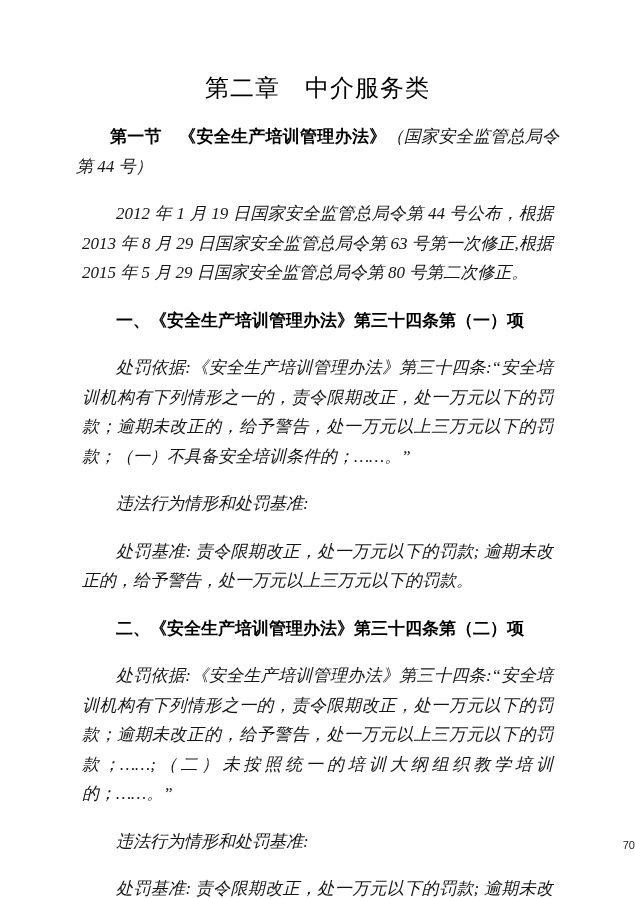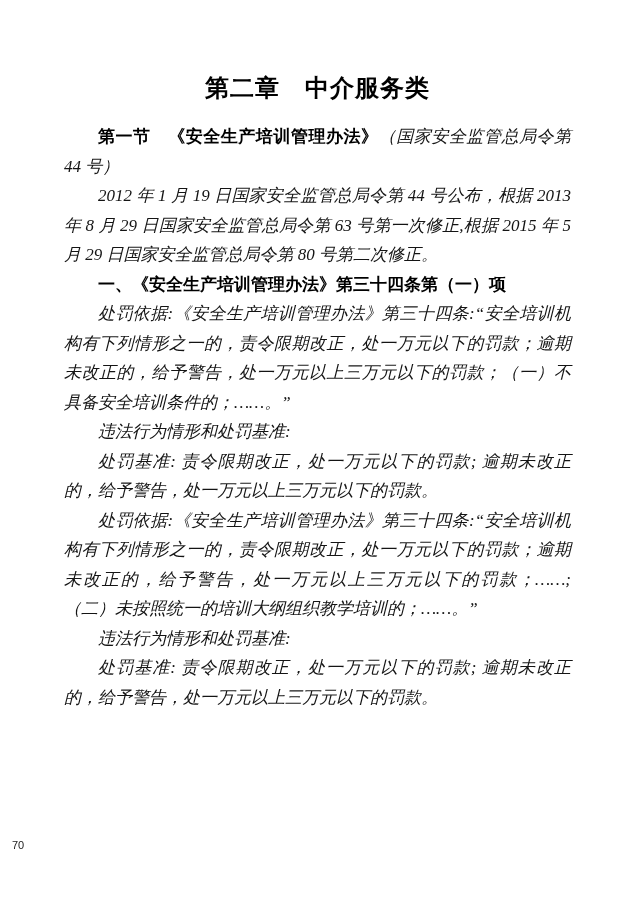--- a/index.html
+++ b/index.html
@@ -18,65 +18,65 @@
     height: 898px;
     background: #ffffff;
     overflow: hidden;
   }
   .content {
     padding: 72px 64px 0 64px;
   }
   .chapter-title {
     text-align: center;
     font-size: 24px;
-    font-weight: bold;
+    font-weight: normal;
     letter-spacing: 1px;
     color: #000000;
     margin-bottom: 18px;
     font-family: "Liberation Serif", "DejaVu Serif", serif;
   }
   .section-heading {
     font-size: 17px;
     line-height: 29.5px;
     text-indent: 2em;
     text-align: justify;
-    margin: 0;
+    margin: 12px;
   }
   .sh-bold {
     font-weight: bold;
     font-style: normal;
     color: #000000;
   }
   .sh-note {
     font-style: italic;
     font-weight: normal;
     color: #141414;
   }
   .para {
     font-size: 17px;
     line-height: 29.5px;
     text-indent: 2em;
     text-align: justify;
-    margin: 0;
+    margin: 18px;
   }
   .para.body-text {
     font-style: italic;
     color: #141414;
   }
   .para.bold-heading {
     font-weight: bold;
     font-style: normal;
     color: #000000;
   }
   .page-footer {
     position: absolute;
     bottom: 47px;
     left: 12px;
     right: 0;
-    text-align: left;
+    text-align: right;
     font-size: 11px;
     font-style: normal;
     color: #222222;
     font-family: "Liberation Sans", "DejaVu Sans", sans-serif;
   }
 </style>
 </head>
 <body>
 
 <div class="sheet">
@@ -90,20 +90,21 @@
 
     <p class="para bold-heading">一、《安全生产培训管理办法》第三十四条第（一）项</p>
 
     <p class="para body-text">处罚依据:《安全生产培训管理办法》第三十四条:“安全培训机构有下列情形之一的，责令限期改正，处一万元以下的罚款；逾期未改正的，给予警告，处一万元以上三万元以下的罚款；（一）不具备安全培训条件的；……。”</p>
 
     <p class="para body-text">违法行为情形和处罚基准:</p>
 
 
     <p class="para body-text">处罚基准: 责令限期改正，处一万元以下的罚款; 逾期未改正的，给予警告，处一万元以上三万元以下的罚款。</p>
 
+    <p class="para bold-heading">二、《安全生产培训管理办法》第三十四条第（二）项</p>
 
     <p class="para body-text">处罚依据:《安全生产培训管理办法》第三十四条:“安全培训机构有下列情形之一的，责令限期改正，处一万元以下的罚款；逾期未改正的，给予警告，处一万元以上三万元以下的罚款；……;（二）未按照统一的培训大纲组织教学培训的；……。”</p>
 
     <p class="para body-text">违法行为情形和处罚基准:</p>
 
 
     <p class="para body-text">处罚基准: 责令限期改正，处一万元以下的罚款; 逾期未改正的，给予警告，处一万元以上三万元以下的罚款。</p>
 
   </div>
 

